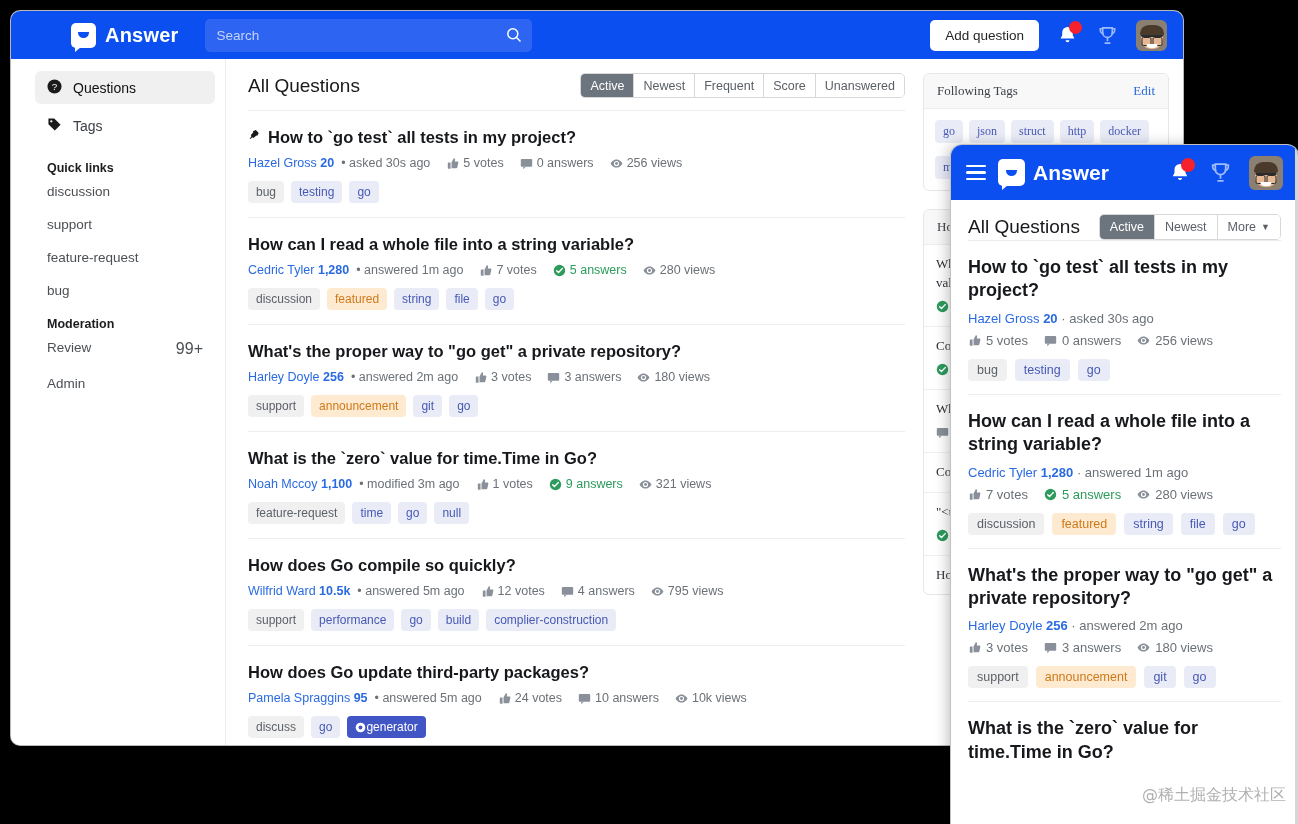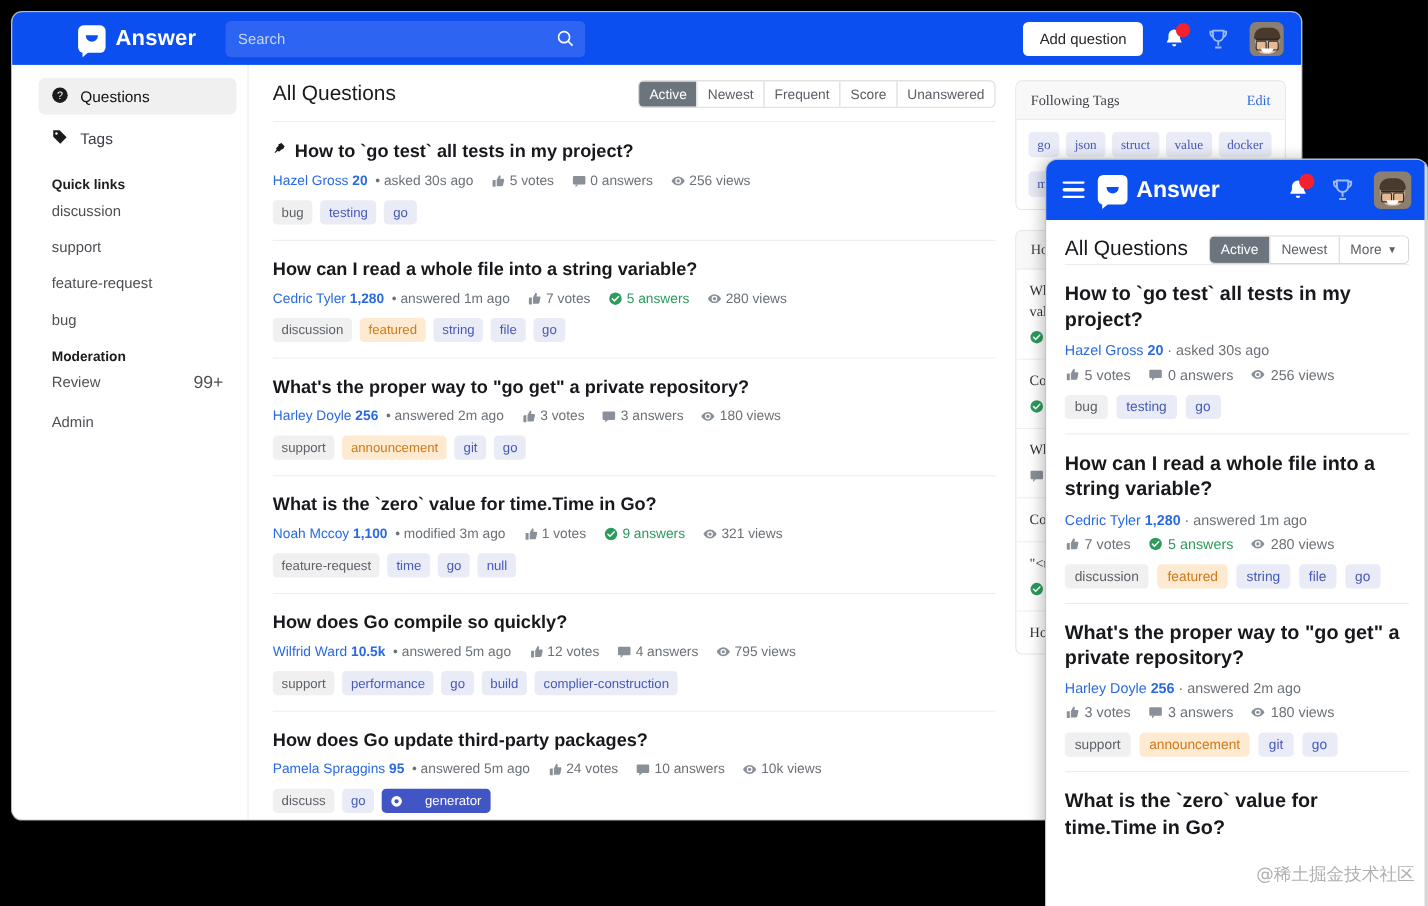--- a/index.html
+++ b/index.html
@@ -154,21 +154,21 @@
   .qauthor b { color:#2a6ae0; font-weight:bold; }
   .mstat { display:flex; align-items:center; gap:4px; margin-left:9px; color:#6b7177;}
   .mstat.ok { color: #2c9b5c; }
   .tags { display:flex; gap: 7px; margin-top: 11px; flex-wrap:wrap; }
   .tag {
     font-size: 12px; padding: 4px 8px; border-radius: 4px;
     background: #e9ecf7; color: #4759b5; cursor:pointer;
   }
   .tag.gray { background: #f0f0f0; color: #5c6168; }
   .tag.orange { background: #fdead1; color: #cf7919; }
-  .tag.solid { background: #4255c4; color:#fff; display:flex; align-items:center; gap:20px;}
+  .tag.solid { background: #4255c4; color:#fff; display:flex; align-items:center; gap:0;}
 
   
   .d-right { width: 260px; padding: 14px 14px 0 0; flex-shrink:0; }
   .card { border: 1px solid #e6e6e6; border-radius: 6px; overflow: hidden; background:#fff;font-family:Liberation Serif, serif; }
   .card-head {
     background: #f8f8f8; padding: 9px 13px; font-size: 13px; color: #3d4147;
     display:flex; align-items:center; border-bottom: 1px solid #ececec;
   }
   .card-head a { margin-left:auto; color: #2a6ae0; font-size: 13px; cursor:pointer; text-decoration:none;}
   .card-body { padding: 11px 11px 4px 11px; display:flex; gap:6px; flex-wrap:wrap; }
@@ -558,21 +558,21 @@
       <div class="d-right">
         <div class="card">
           <div class="card-head">
             <span>Following Tags</span>
             <a>Edit</a>
           </div>
           <div class="card-body" id="following-tags-body">
               <span class="tag" style="margin-bottom: 7px;">go</span>
               <span class="tag" style="margin-bottom: 7px;">json</span>
               <span class="tag" style="margin-bottom: 7px;">struct</span>
-              <span class="tag" style="margin-bottom: 7px;">value</span>
+              <span class="tag" style="margin-bottom: 7px;">http</span>
               <span class="tag" style="margin-bottom: 7px;">docker</span>
               <span class="tag" style="margin-bottom: 7px;">mongodb</span>
               <span class="tag orange" style="margin-bottom: 7px;">featured</span>
             </div>
         </div>
 
         <div class="card" style="margin-top:18px;">
           <div class="card-head">
             <span>Hot Questions</span>
           </div>

